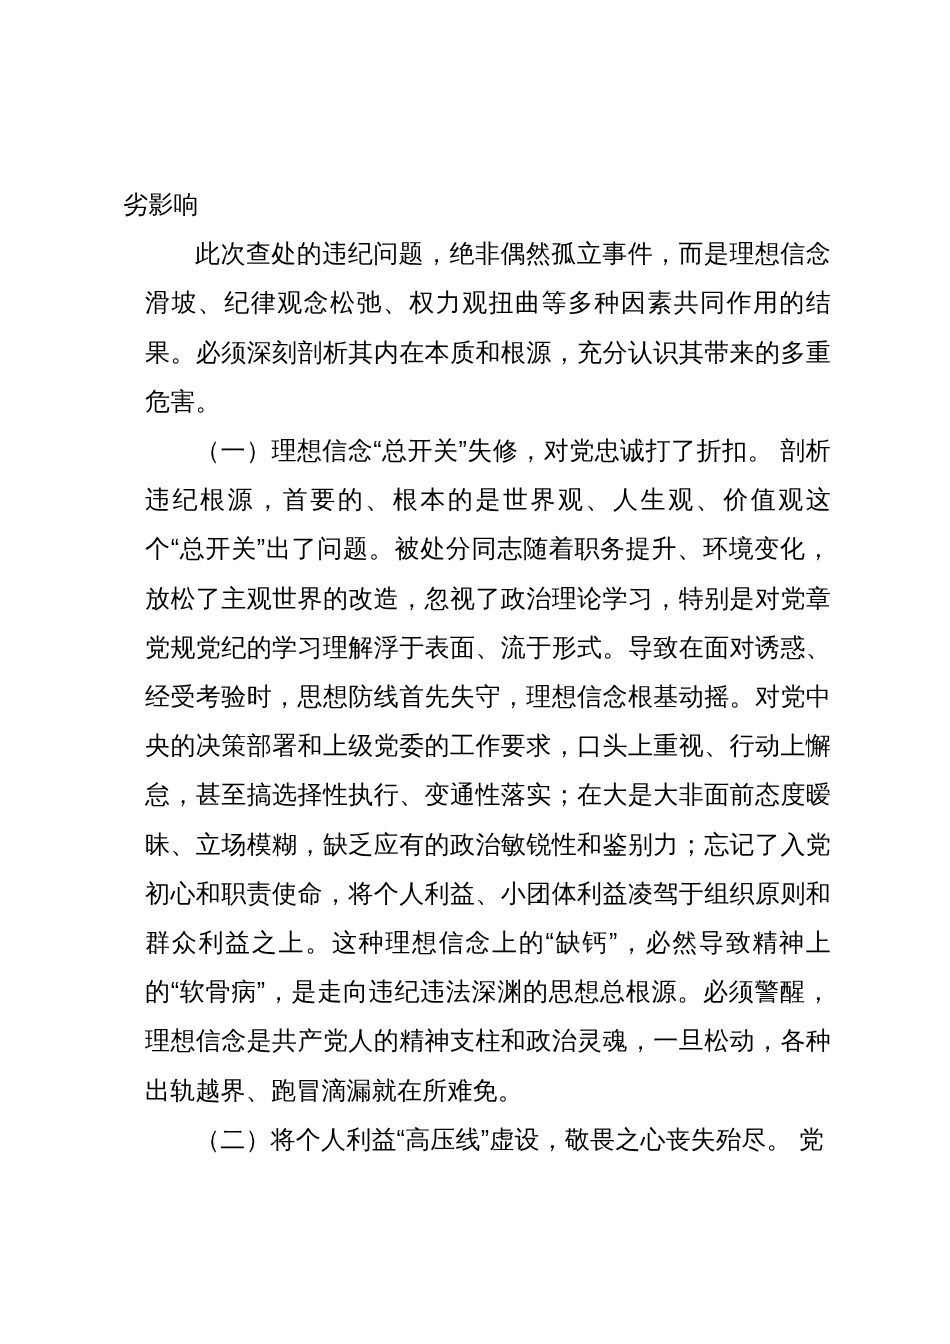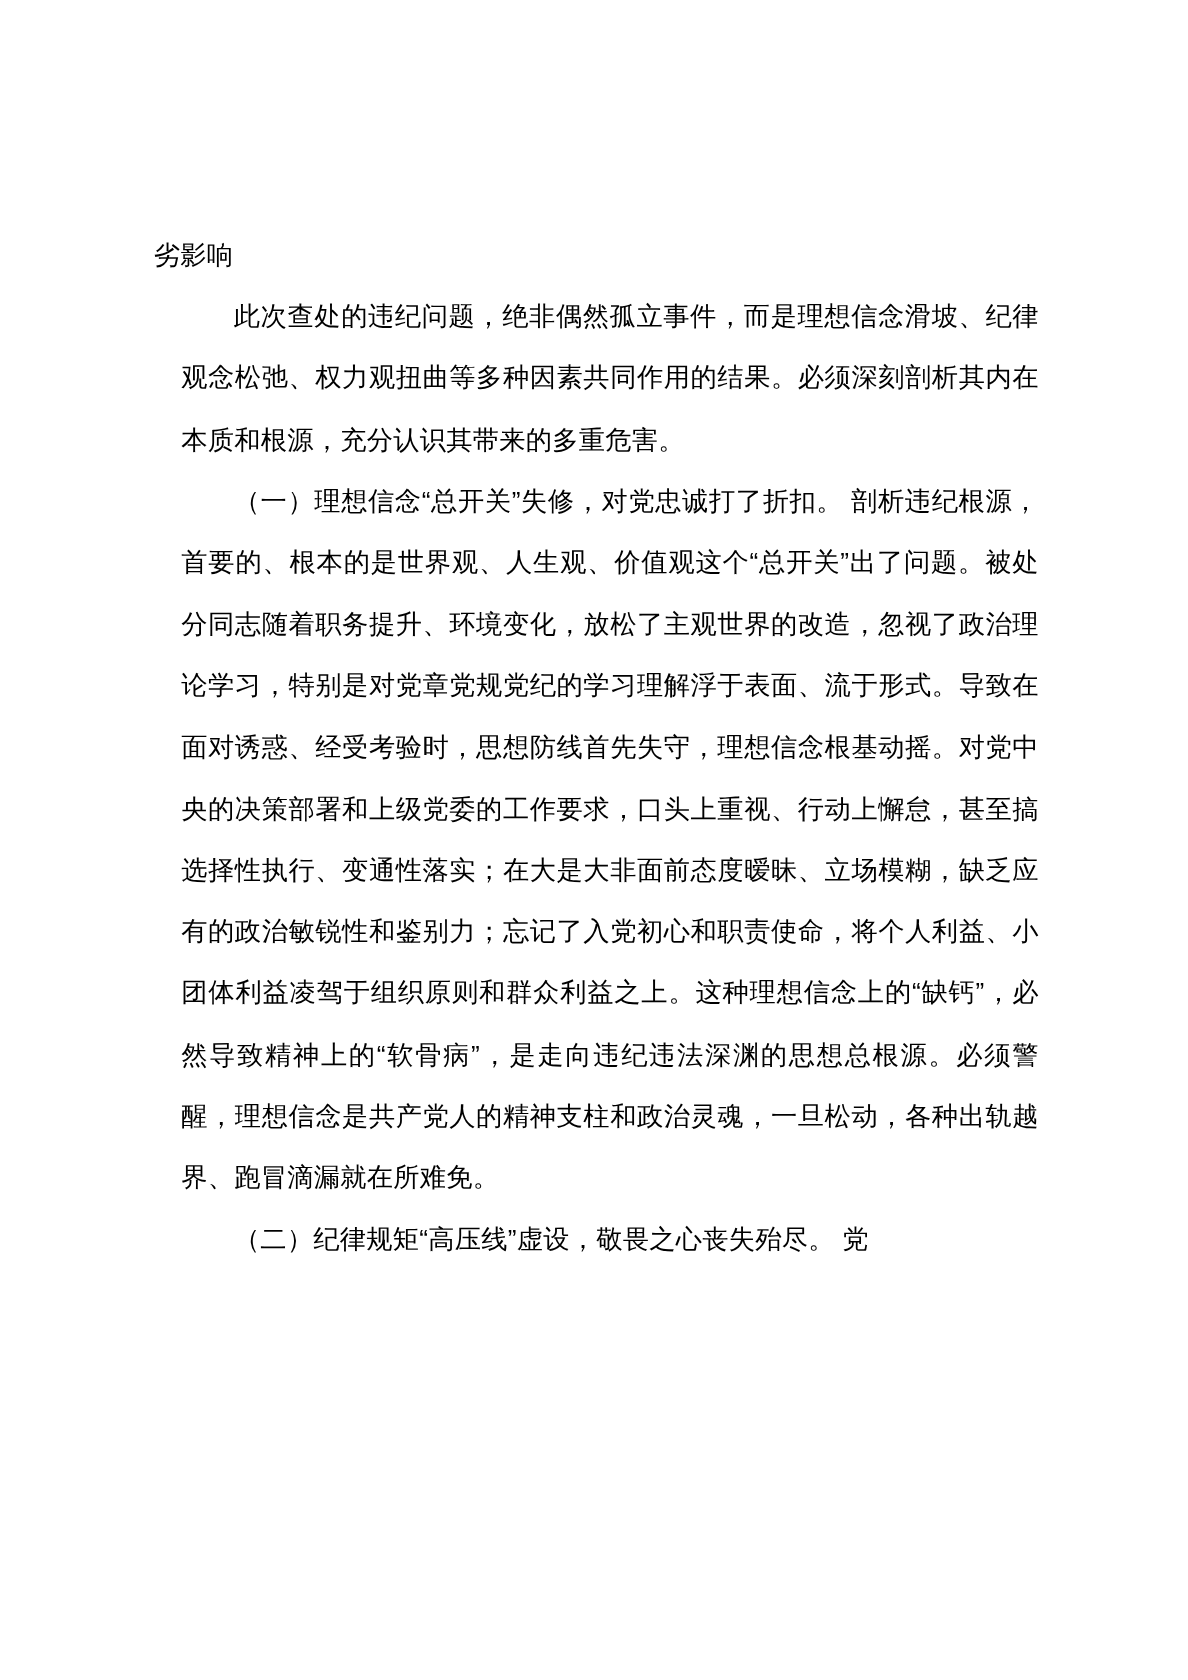--- a/index.html
+++ b/index.html
@@ -13,21 +13,21 @@
     height: 1344px;
     background: #ffffff;
     overflow: hidden;
   }
   .doc-body {
     position: absolute;
     left: 123px;
     top: 180px;
     width: 708px;
     font-family: "Liberation Sans", sans-serif;
-    font-size: 21px;
+    font-size: 25px;
     line-height: 49.2px;
     color: #000000;
     text-align: justify;
     letter-spacing: 0.2px;
   }
   .doc-body p {
     margin: 0;
     padding: 0;
   }
   .doc-body p.indent {
@@ -36,15 +36,15 @@
   }
 </style>
 </head>
 <body>
 
 <div class="page">
   <div class="doc-body">
     <p>劣影响</p>
     <p class="indent">此次查处的违纪问题，绝非偶然孤立事件，而是理想信念滑坡、纪律观念松弛、权力观扭曲等多种因素共同作用的结果。必须深刻剖析其内在本质和根源，充分认识其带来的多重危害。</p>
     <p class="indent">（一）理想信念“总开关”失修，对党忠诚打了折扣。 剖析违纪根源，首要的、根本的是世界观、人生观、价值观这个“总开关”出了问题。被处分同志随着职务提升、环境变化，放松了主观世界的改造，忽视了政治理论学习，特别是对党章党规党纪的学习理解浮于表面、流于形式。导致在面对诱惑、经受考验时，思想防线首先失守，理想信念根基动摇。对党中央的决策部署和上级党委的工作要求，口头上重视、行动上懈怠，甚至搞选择性执行、变通性落实；在大是大非面前态度暧昧、立场模糊，缺乏应有的政治敏锐性和鉴别力；忘记了入党初心和职责使命，将个人利益、小团体利益凌驾于组织原则和群众利益之上。这种理想信念上的“缺钙”，必然导致精神上的“软骨病”，是走向违纪违法深渊的思想总根源。必须警醒，理想信念是共产党人的精神支柱和政治灵魂，一旦松动，各种出轨越界、跑冒滴漏就在所难免。</p>
-    <p class="indent">（二）纪律规矩“高压线”虚设，敬畏之心丧失殆尽。 党</p>
+    <p class="indent">（二）将个人利益“高压线”虚设，敬畏之心丧失殆尽。 党</p>
   </div>
 </div>
 
 </body></html>

